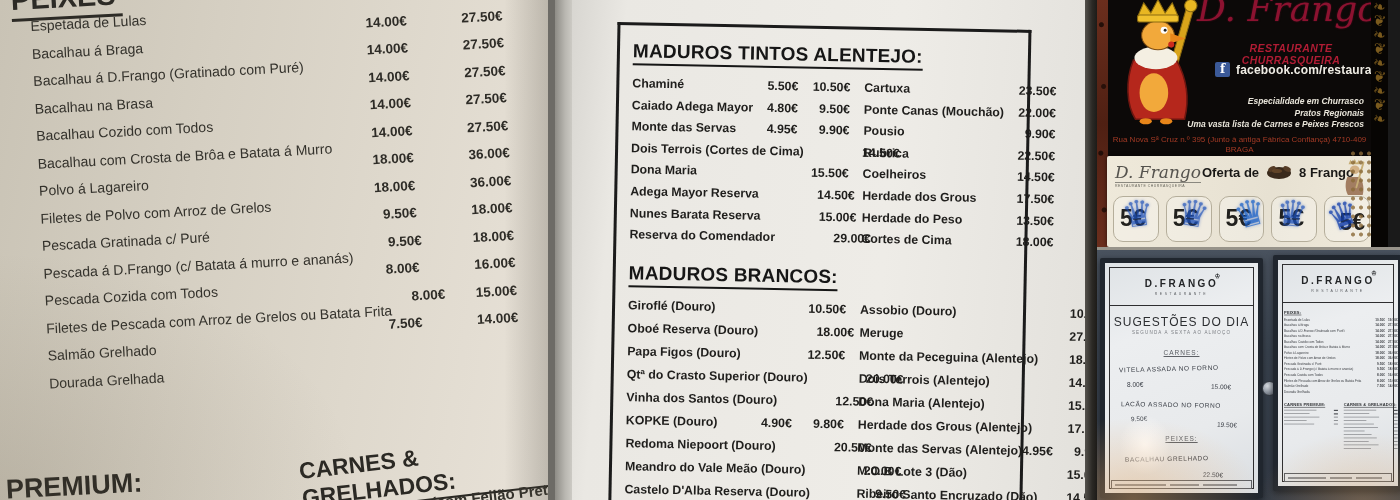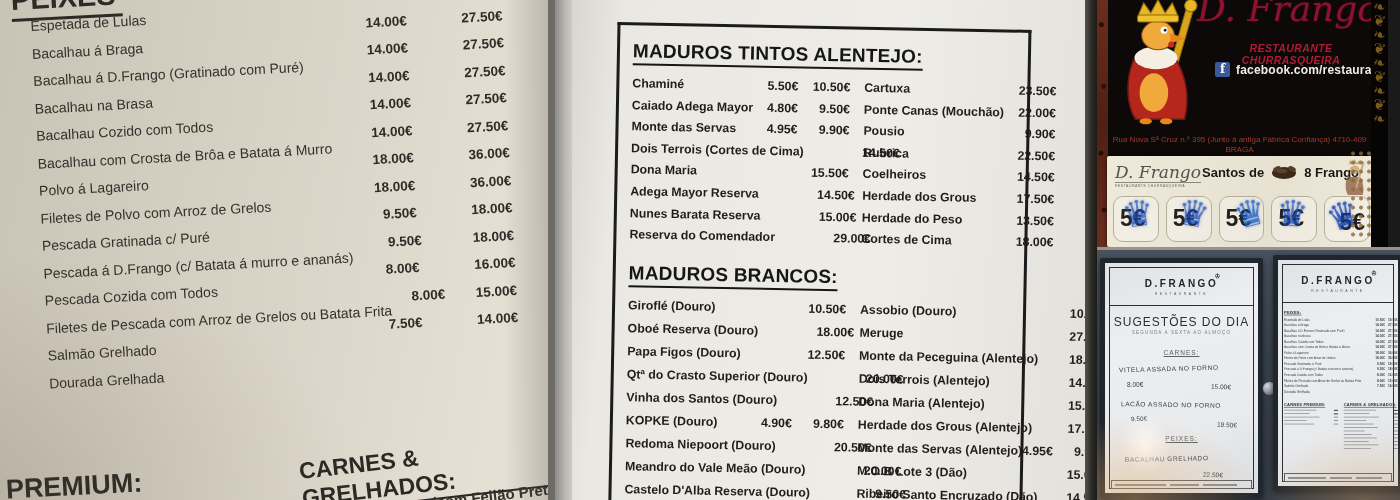--- a/index.html
+++ b/index.html
@@ -462,33 +462,38 @@
     </svg>
 
     <div class="bc-script">D. Frango</div>
     <div class="bc-sub">RESTAURANTE CHURRASQUEIRA</div>
 
     <div class="bc-fb">
       <span class="fb-icon">f</span>
       <span class="bc-fb-text">facebook.com/restaurantedfrango</span>
     </div>
 
+    <div class="bc-taglines">
+      <div>Especialidade em Churrasco</div>
+      <div>Pratos Regionais</div>
+      <div>Uma vasta lista de Carnes e Peixes Frescos</div>
+    </div>
 
     <div class="bc-address">
       <div>Rua Nova Sª Cruz n.º 395 (Junto à antiga Fábrica Confiança) 4710-409 BRAGA</div>
       <div>Telf: 253 254 537 - Telem: 966 469 890 - Email: restaurantedfrango@hotmail.com</div>
     </div>
 
     <div class="loyalty">
       <div class="loy-logo">
         <div class="script">D. Frango</div>
         <div class="sub">RESTAURANTE CHURRASQUEIRA</div>
       </div>
       <div class="loy-offer">
-        <span>Santos de</span>
+        <span>Oferta de</span>
         <svg width="30" height="16" viewBox="0 0 30 16">
           <ellipse cx="15" cy="9" rx="12" ry="6" fill="#3a2a1c"></ellipse>
           <ellipse cx="8" cy="5" rx="4" ry="2.5" fill="#553c26" transform="rotate(-25 8 5)"></ellipse>
           <ellipse cx="23" cy="5" rx="4" ry="2.5" fill="#553c26" transform="rotate(25 23 5)"></ellipse>
           <ellipse cx="13" cy="7" rx="5" ry="2" fill="#6a4a2a" opacity=".8"></ellipse>
         </svg>
         <span>8 Frango</span>
       </div>
       <svg class="loy-mascot" viewBox="0 0 90 130">
         <path d="M20,62 C12,82 13,106 22,120 L70,120 C75,100 72,80 62,62 Z" fill="#8a5a3a"></path>

